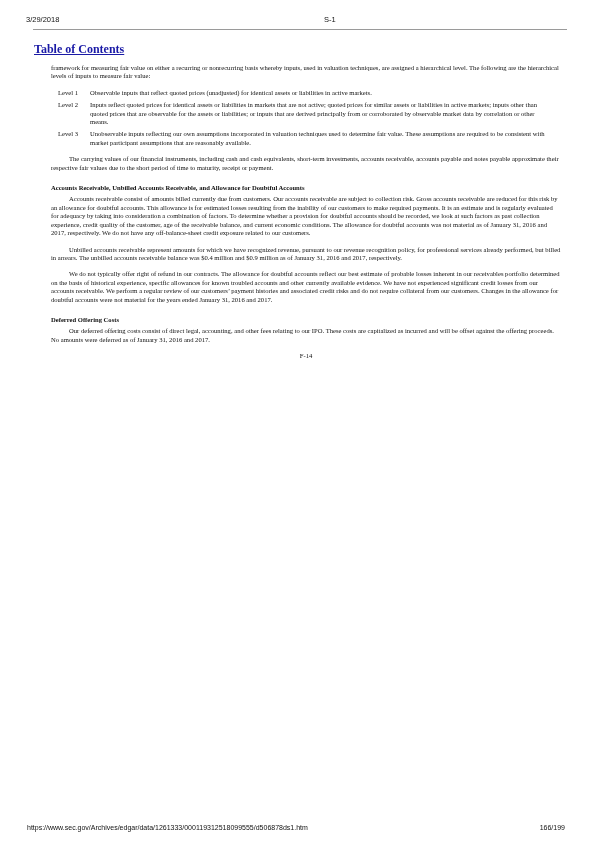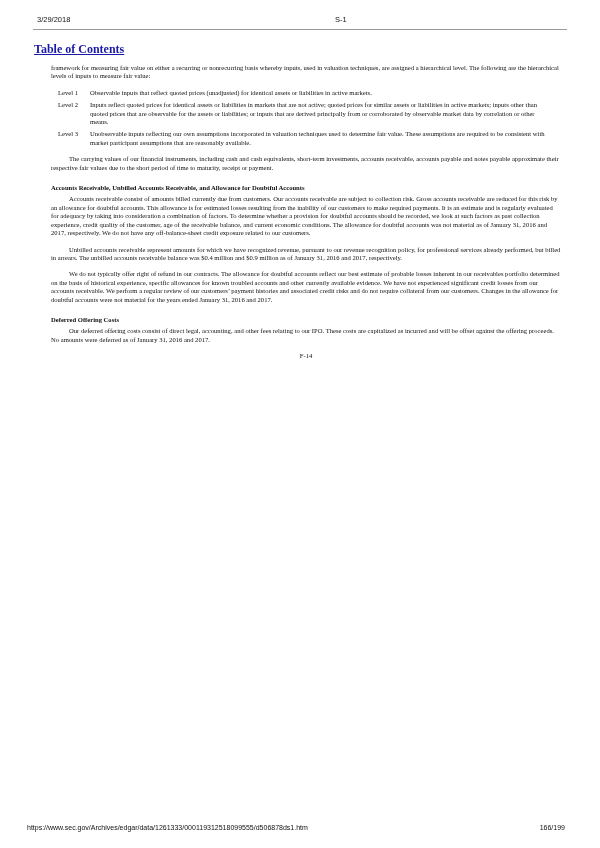--- a/index.html
+++ b/index.html
@@ -10,21 +10,21 @@
     body {
       width: 600px;
       height: 848px;
       position: relative;
       overflow: hidden;
       color: #111;
     }
     .print-header {
       position: absolute;
       top: 15px;
-      left: 37px;
+      left: 26px;
       right: 27px;
       height: 14px;
       font-family: "Liberation Sans", sans-serif;
       font-size: 7.5px;
     }
     .print-header .date { position: absolute; left: 0; top: 0; }
     .print-header .title { position: absolute; left: 298px; top: 0; }
     .rule {
       position: absolute;
       top: 29px;

